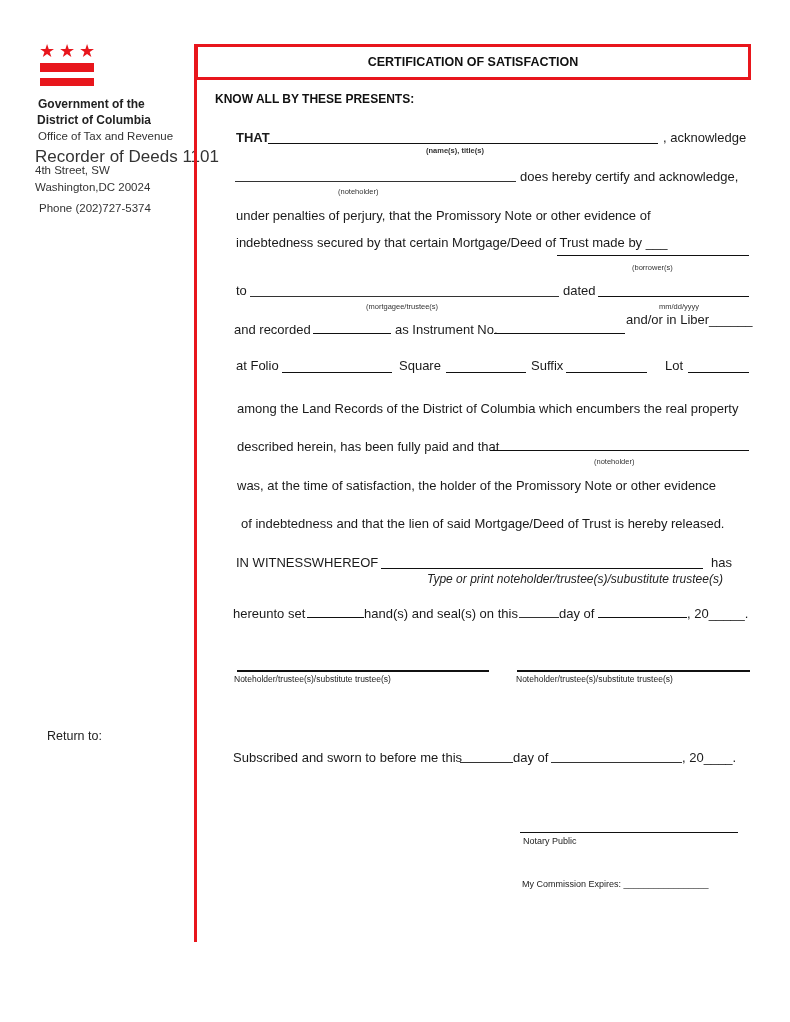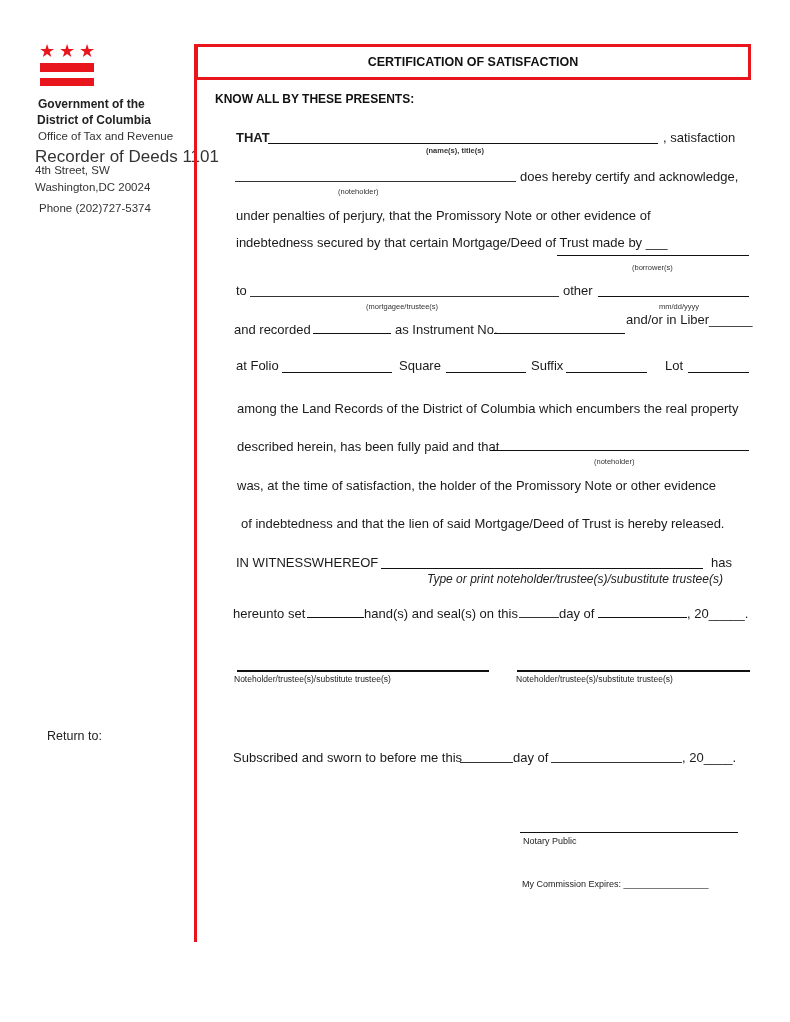--- a/index.html
+++ b/index.html
@@ -39,39 +39,39 @@
 
 <div style="position:absolute;left:195px;top:44px;width:556px;height:36px;border:3px solid #e8161c;">
   <div style="position:absolute;left:0;right:0;top:8px;text-align:center;font-size:12.5px;font-weight:bold;color:#111;">CERTIFICATION OF SATISFACTION</div>
 </div>
 
 <div class="abs" style="left:215px;top:92px;font-size:12px;font-weight:bold;color:#111;">KNOW ALL BY THESE PRESENTS:</div>
 
 <div class="abs t12" style="left:236px;top:130px;font-weight:bold;">THAT</div>
 <div class="line" style="left:268px;top:143px;width:390px;"></div>
 <input class="field" style="left: 270px; top: 129px; width: 386px;" type="text">
-<div class="abs t12" style="left:663px;top:130px;">, satisfaction</div>
+<div class="abs t12" style="left:663px;top:130px;">, acknowledge</div>
 <div class="abs small" style="left:426px;top:146px;font-weight:bold;">(name(s), title(s)</div>
 
 <div class="uline" style="left:235px;top:181px;width:281px;"></div>
 <input class="field" style="left: 236px; top: 167px; width: 279px;" type="text">
 <div class="abs t12" style="left:520px;top:169px;">does hereby certify and acknowledge,</div>
 <div class="abs small" style="left:338px;top:187px;">(noteholder)</div>
 
 <div class="abs t12" style="left:236px;top:208px;">under penalties of perjury, that the Promissory Note or other evidence of</div>
 <div class="abs t12" style="left:236px;top:235px;">indebtedness secured by that certain Mortgage/Deed of Trust made by ___</div>
 
 <div class="line" style="left:557px;top:255px;width:192px;"></div>
 <input class="field" style="left: 559px; top: 241px; width: 188px;" type="text">
 <div class="abs small" style="left:632px;top:263px;">(borrower(s)</div>
 
 <div class="abs t12" style="left:236px;top:283px;">to</div>
 <div class="uline" style="left:250px;top:296px;width:309px;"></div>
 <input class="field" style="left: 251px; top: 282px; width: 307px;" type="text">
-<div class="abs t12" style="left:563px;top:283px;">other</div>
+<div class="abs t12" style="left:563px;top:283px;">dated</div>
 <div class="line" style="left:598px;top:296px;width:151px;"></div>
 <input class="field" style="left: 600px; top: 282px; width: 147px;" type="text">
 <div class="abs small" style="left:366px;top:302px;">(mortgagee/trustee(s)</div>
 <div class="abs small" style="left:659px;top:302px;">mm/dd/yyyy</div>
 
 <div class="abs t12" style="left:626px;top:312px;">and/or in Liber______</div>
 <div class="abs t12" style="left:234px;top:322px;">and recorded</div>
 <div class="line" style="left:313px;top:333px;width:78px;"></div>
 <input class="field" style="left: 314px; top: 319px; width: 76px;" type="text">
 <div class="abs t12" style="left:395px;top:322px;">as Instrument No.</div>

